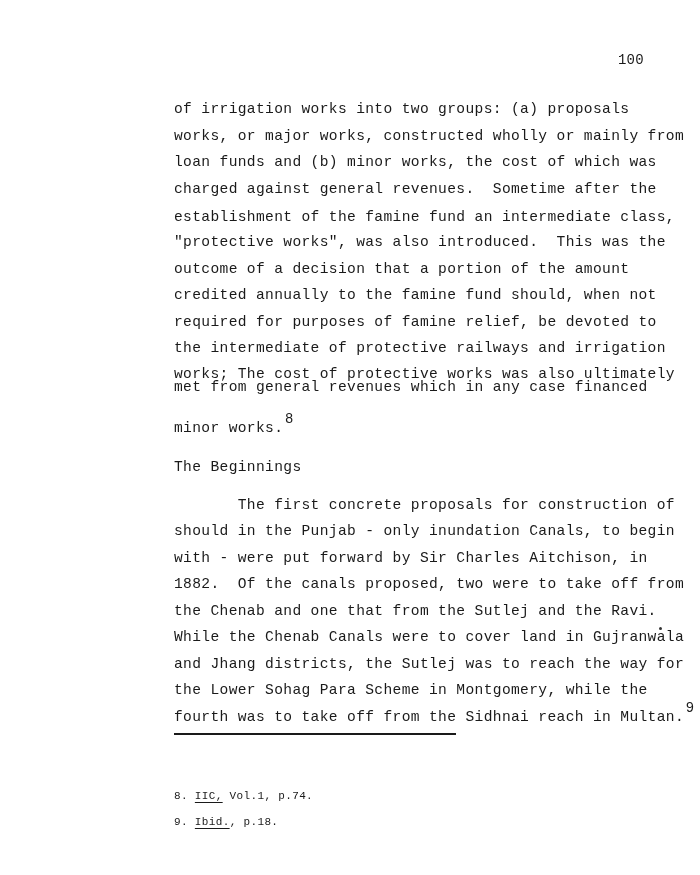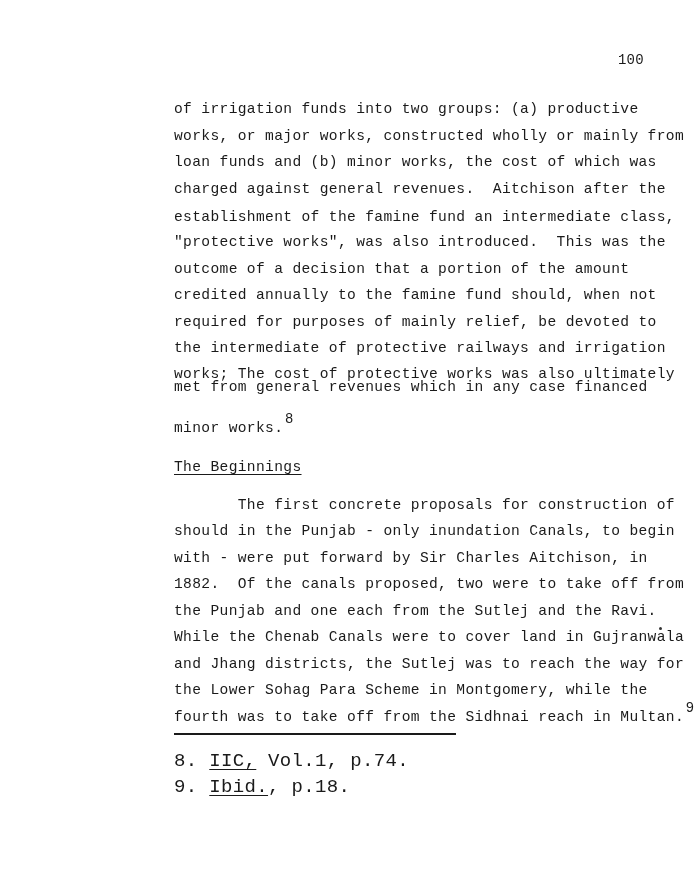--- a/index.html
+++ b/index.html
@@ -9,59 +9,59 @@
       color: #1a1a1a;
     }
     .page-number {
       position: absolute; left: 584px; top: 52px; font-size: 14px; letter-spacing: 0.2px; margin-left: 34px;
     }
     .line {
       position: absolute; left: 174px; font-size: 14.6px; white-space: pre; line-height: 1;
       letter-spacing: 0.35px;
     }
     .sup { position: relative; top: -9px; font-size: 14px; font-family: "Liberation Sans", sans-serif; margin-left: 2px; }
-    .heading { text-decoration: underline; text-underline-offset: 3px; }
+    .heading { text-underline-offset: 3px; }
     .rule {
       position: absolute; left: 174px; top: 733px; width: 282px; height: 0;
       border-top: 2px solid #1a1a1a;
     }
-    .fn { position: absolute; left: 174px; font-size: 19px; white-space: pre; letter-spacing: 0.35px; }
+    .fn { position: absolute; left: 174px; font-size: 11px; white-space: pre; letter-spacing: 0.35px; margin-top: 40px; }
     .u { text-decoration: underline; text-underline-offset: 3px; }
     .speck { position: absolute; width: 3px; height: 3px; border-radius: 50%; background: #333; }
   </style>
 </head>
 <body>
 
 <div>
   <div class="page-number">100</div>
 
   <div>
-    <div class="line" style="top:102px">of irrigation funds into two groups: (a) productive</div>
+    <div class="line" style="top:102px">of irrigation works into two groups: (a) proposals</div>
     <div class="line" style="top:129px">works, or major works, constructed wholly or mainly from</div>
     <div class="line" style="top:155px">loan funds and (b) minor works, the cost of which was</div>
-    <div class="line" style="top:182px">charged against general revenues.  Aitchison after the</div>
+    <div class="line" style="top:182px">charged against general revenues.  Sometime after the</div>
     <div class="line" style="top:210px">establishment of the famine fund an intermediate class,</div>
     <div class="line" style="top:235px">"protective works", was also introduced.  This was the</div>
     <div class="line" style="top:262px">outcome of a decision that a portion of the amount</div>
     <div class="line" style="top:288px">credited annually to the famine fund should, when not</div>
-    <div class="line" style="top:315px">required for purposes of mainly relief, be devoted to</div>
+    <div class="line" style="top:315px">required for purposes of famine relief, be devoted to</div>
     <div class="line" style="top:341px">the intermediate of protective railways and irrigation</div>
     <div class="line" style="top:367px">works; The cost of protective works was also ultimately</div>
     <div class="line" style="top:380px">met from general revenues which in any case financed</div>
     <div class="line" style="top:420px"><span>minor works.</span><span class="sup">8</span></div>
   </div>
 
   <div class="line heading" style="top:460px">The Beginnings</div>
 
   <div>
     <div class="line" style="top:498px">       The first concrete proposals for construction of</div>
     <div class="line" style="top:524px">should in the Punjab - only inundation Canals, to begin</div>
     <div class="line" style="top:551px">with - were put forward by Sir Charles Aitchison, in</div>
     <div class="line" style="top:577px">1882.  Of the canals proposed, two were to take off from</div>
-    <div class="line" style="top:604px">the Punjab and one each from the Sutlej and the Ravi.</div>
+    <div class="line" style="top:604px">the Chenab and one that from the Sutlej and the Ravi.</div>
     <div class="line" style="top:630px">While the Chenab Canals were to cover land in Gujranwala</div>
     <div class="line" style="top:657px">and Jhang districts, the Sutlej was to reach the way for</div>
     <div class="line" style="top:683px">the Lower Sohag Para Scheme in Montgomery, while the</div>
     <div class="line" style="top:709px"><span>fourth was to take off from the Sidhnai reach in Multan.</span><span class="sup">9</span></div>
   </div>
 
   <div class="rule"></div>
 
   <div class="fn" style="top:750px"><span>8.</span> <span class="u">IIC,</span><span> Vol.1, p.74.</span></div>
   <div class="fn" style="top:776px"><span>9.</span> <span class="u">Ibid.</span><span>, p.18.</span></div>

